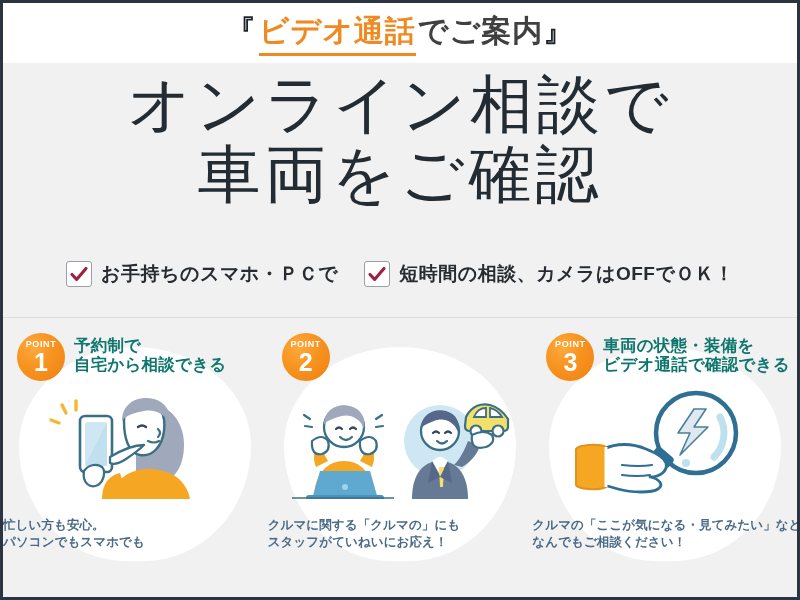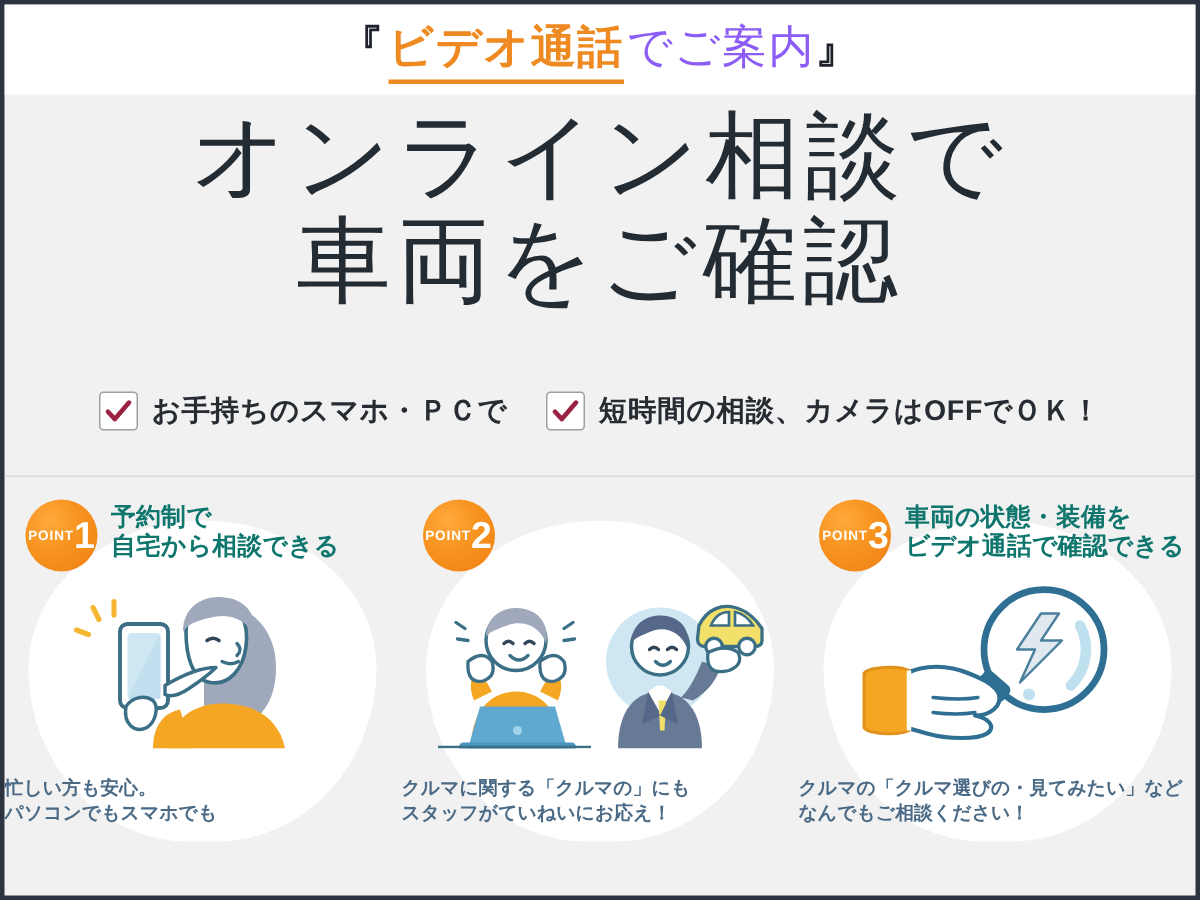--- a/index.html
+++ b/index.html
@@ -27,21 +27,21 @@
     color: #1d222a; white-space: nowrap;
     display: flex; align-items: baseline;
   }
   .kicker .brk { color: #1d222a; font-weight: 700; }
   .kicker .hl {
     color: #ee8a21;
     border-bottom: 3px solid #ee8a21;
     padding-bottom: 1px;
     margin: 3px 2px;
   }
-  .kicker .plain { color: #8b5cf6; font-weight: 400; }
+  .kicker .plain { color: #404040; font-weight: 700; }
 
   
   #headline {
     position: absolute; left: 0; top: 66px; width: 794px;
     text-align: center; color: #232b33;
   }
   #headline .line {
     font-size: 63px; line-height: 70px; font-weight: 500;
     letter-spacing: 4px; white-space: nowrap;
   }
@@ -82,21 +82,21 @@
     background: #ffffff;
     border-radius: 50% 50% 46% 46% / 46% 46% 54% 54%;
   }
   .point .hdr {
     position: absolute; left: 14px; top: 8px; right: 6px;
     display: flex; align-items: flex-start; gap: 9px;
   }
   .badge {
     width: 48px; height: 48px; flex: 0 0 48px; border-radius: 50%;
     background: radial-gradient(circle at 34% 30%, #ffa93d 0%, #f79420 42%, #ef7f12 100%);
-    display: flex; align-items: center; justify-content: center;
+    display: flex; flex-direction: column; align-items: center; justify-content: center;
     color: #ffffff; line-height: 1;
   }
   .badge .bword { font-size: 9px; font-weight: 700; letter-spacing: 0.6px; }
   .badge .bnum { font-size: 25px; font-weight: 700; margin-top: 1px; }
   .ptitle {
     color: #0f766e; font-weight: 700; font-size: 16.5px; line-height: 19px;
     letter-spacing: 0.2px; padding-top: 3px;
   }
   .ptitle span { display: block; white-space: nowrap; }
   .art {
@@ -297,19 +297,19 @@
           <rect x="92" y="62" width="22" height="13" rx="4" transform="rotate(41 103 68)" fill="#2f6f93"></rect>
 
           <path d="M44 60 C56 54 72 54 86 60 C96 64 104 68 106 74 C108 82 100 88 90 88 C100 90 104 96 98 100 C92 104 72 104 58 100 L44 96 Z" fill="#ffffff" stroke="#2f6f93" stroke-width="2.8" stroke-linejoin="round"></path>
           <path d="M62 76 q18 2 30 0 M62 86 q16 2 28 0" fill="none" stroke="#2f6f93" stroke-width="2.2" stroke-linecap="round"></path>
 
           <path d="M16 60 C18 56 38 54 46 58 L46 98 C38 102 18 100 16 96 Z" fill="#f5a623" stroke="#e2921a" stroke-width="2"></path>
           <path d="M46 58 L46 98" fill="none" stroke="#ffffff" stroke-width="3"></path>
         </svg>
       </div>
       <div class="pcaption">
-        <span>クルマの「クルマ選びの・見てみたい」など</span>
+        <span>クルマの「ここが気になる・見てみたい」など</span>
         <span>なんでもご相談ください！</span>
       </div>
     </div>
 
   </div>
 </div>
 
 </body></html>

